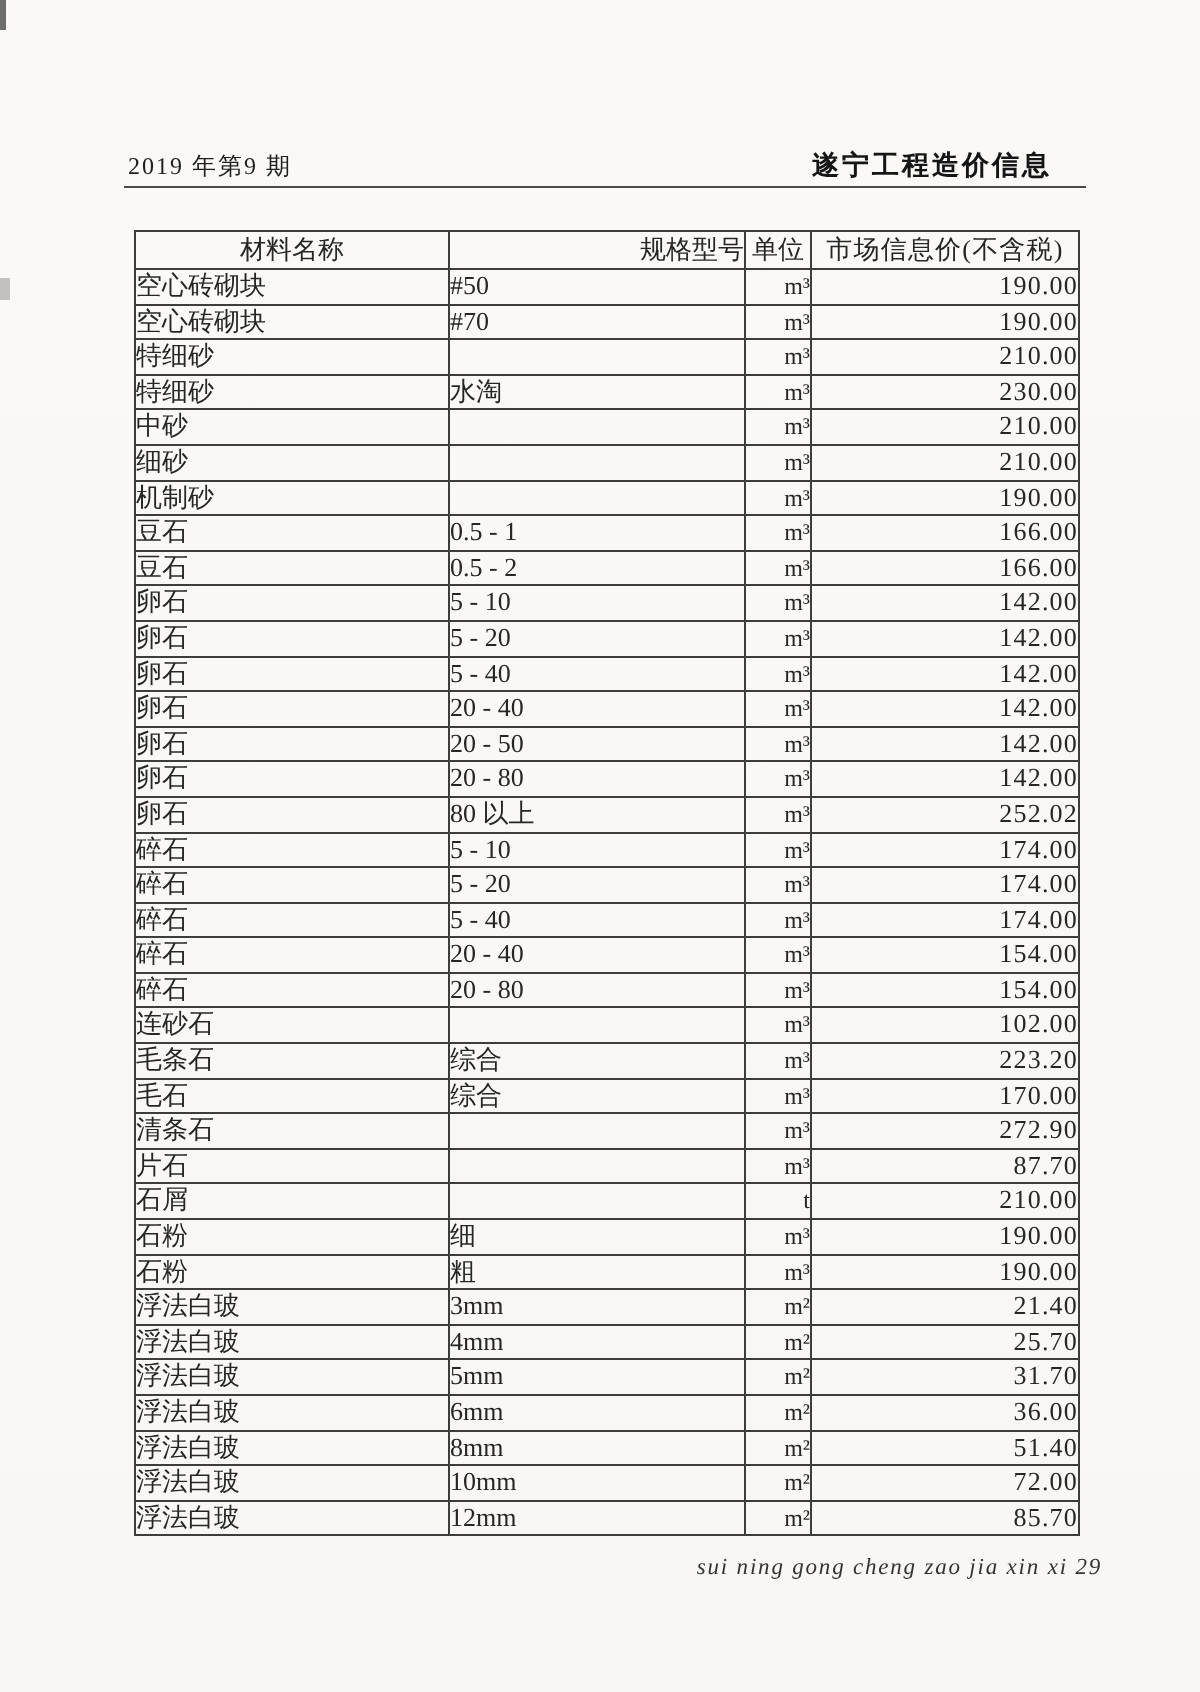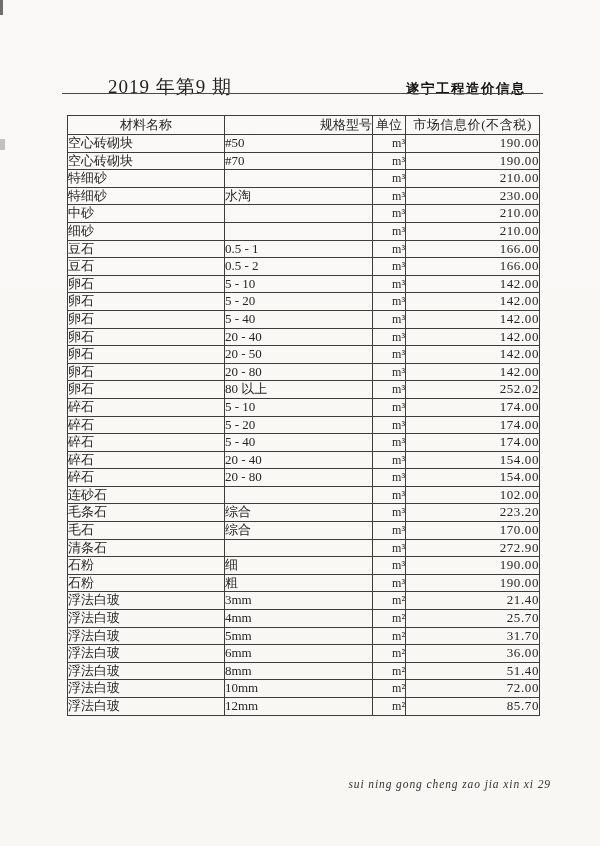--- a/index.html
+++ b/index.html
@@ -16,21 +16,21 @@
 
   
   .scan-mark-1 { position:absolute; left:0; top:0; width:3px; height:15px; background:#6e6e6c; }
   .scan-mark-2 { position:absolute; left:0; top:139px; width:5px; height:11px; background:#c2c1be; }
 
   
   .page-header {
     position:absolute; left:64px; right:58px; top:74px;
     display:flex; justify-content:space-between; align-items:baseline;
   }
-  .issue { font-size:19px; letter-spacing:1px; color:#1f1f1f;margin-left:44px; }
+  .issue { font-size:12px; letter-spacing:1px; color:#1f1f1f; }
   .journal { font-size:13.5px; font-weight:bold; letter-spacing:1.5px; color:#151515; margin-right:16px; }
   .rule { position:absolute; left:62px; right:57px; top:93px; height:1px; background:#4a4a48; }
 
   
   .mat-table {
     position:absolute; left:67px; top:115px; width:472px;
     border-collapse:collapse; table-layout:fixed;
     font-size:13px; color:#262626;
     border:1.6px solid #2f2f2f;
   }
@@ -117,20 +117,26 @@
           <td class="c-unit">m³</td>
           <td class="c-price">210.00</td>
         </tr>
         <tr>
           <td class="c-name">细砂</td>
           <td class="c-spec"></td>
           <td class="c-unit">m³</td>
           <td class="c-price">210.00</td>
         </tr>
         <tr>
+          <td class="c-name">机制砂</td>
+          <td class="c-spec"></td>
+          <td class="c-unit">m³</td>
+          <td class="c-price">190.00</td>
+        </tr>
+        <tr>
           <td class="c-name">豆石</td>
           <td class="c-spec">0.5 - 1</td>
           <td class="c-unit">m³</td>
           <td class="c-price">166.00</td>
         </tr>
         <tr>
           <td class="c-name">豆石</td>
           <td class="c-spec">0.5 - 2</td>
           <td class="c-unit">m³</td>
           <td class="c-price">166.00</td>
@@ -225,20 +231,32 @@
           <td class="c-unit">m³</td>
           <td class="c-price">170.00</td>
         </tr>
         <tr>
           <td class="c-name">清条石</td>
           <td class="c-spec"></td>
           <td class="c-unit">m³</td>
           <td class="c-price">272.90</td>
         </tr>
         <tr>
+          <td class="c-name">片石</td>
+          <td class="c-spec"></td>
+          <td class="c-unit">m³</td>
+          <td class="c-price">87.70</td>
+        </tr>
+        <tr>
+          <td class="c-name">石屑</td>
+          <td class="c-spec"></td>
+          <td class="c-unit">t</td>
+          <td class="c-price">210.00</td>
+        </tr>
+        <tr>
           <td class="c-name">石粉</td>
           <td class="c-spec">细</td>
           <td class="c-unit">m³</td>
           <td class="c-price">190.00</td>
         </tr>
         <tr>
           <td class="c-name">石粉</td>
           <td class="c-spec">粗</td>
           <td class="c-unit">m³</td>
           <td class="c-price">190.00</td>

